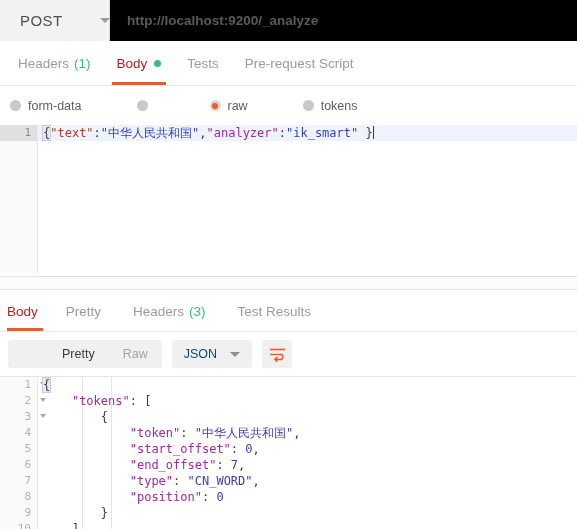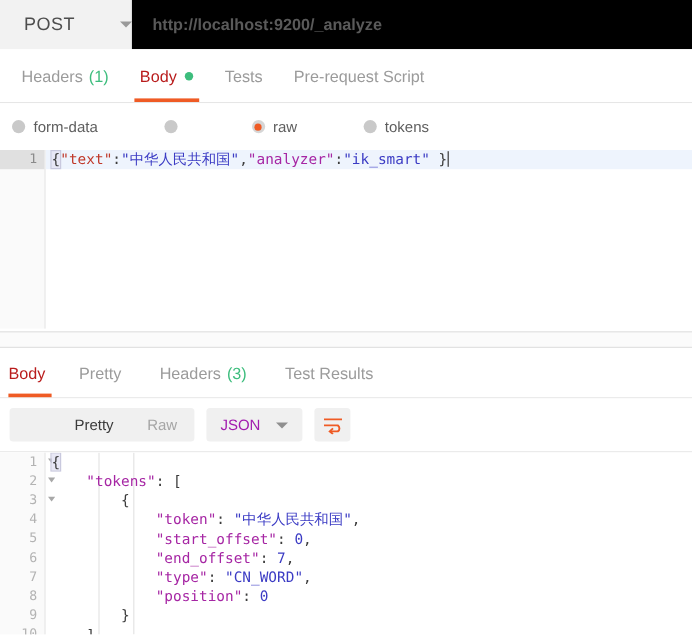--- a/index.html
+++ b/index.html
@@ -192,21 +192,21 @@
   .seg-item {
     padding:0 14px; height:28px; line-height:28px;
     font-size:12.5px; color:#a5a5a5; cursor:pointer;
   }
   .seg-item.active { color:#3b3b3b; }
   .seg-dd {
     height:28px; display:flex; align-items:center;
     background:#f0f0f0; border-radius:3px; margin-right:10px;
     padding:0 12px; cursor:pointer;
   }
-  .seg-dd-label { font-size:12.5px; color:#a21caf; }
+  .seg-dd-label { font-size:12.5px; color:#0c4a6e; }
   .seg-dd-caret {
     margin-left:13px; width:0;height:0;
     border-left:5px solid transparent;
     border-right:5px solid transparent;
     border-top:5px solid #8f8f8f;
   }
   .wrap-btn {
     width:30px; height:28px; background:#f0f0f0; border-radius:3px;
     display:flex; align-items:center; justify-content:center; cursor:pointer;
   }

